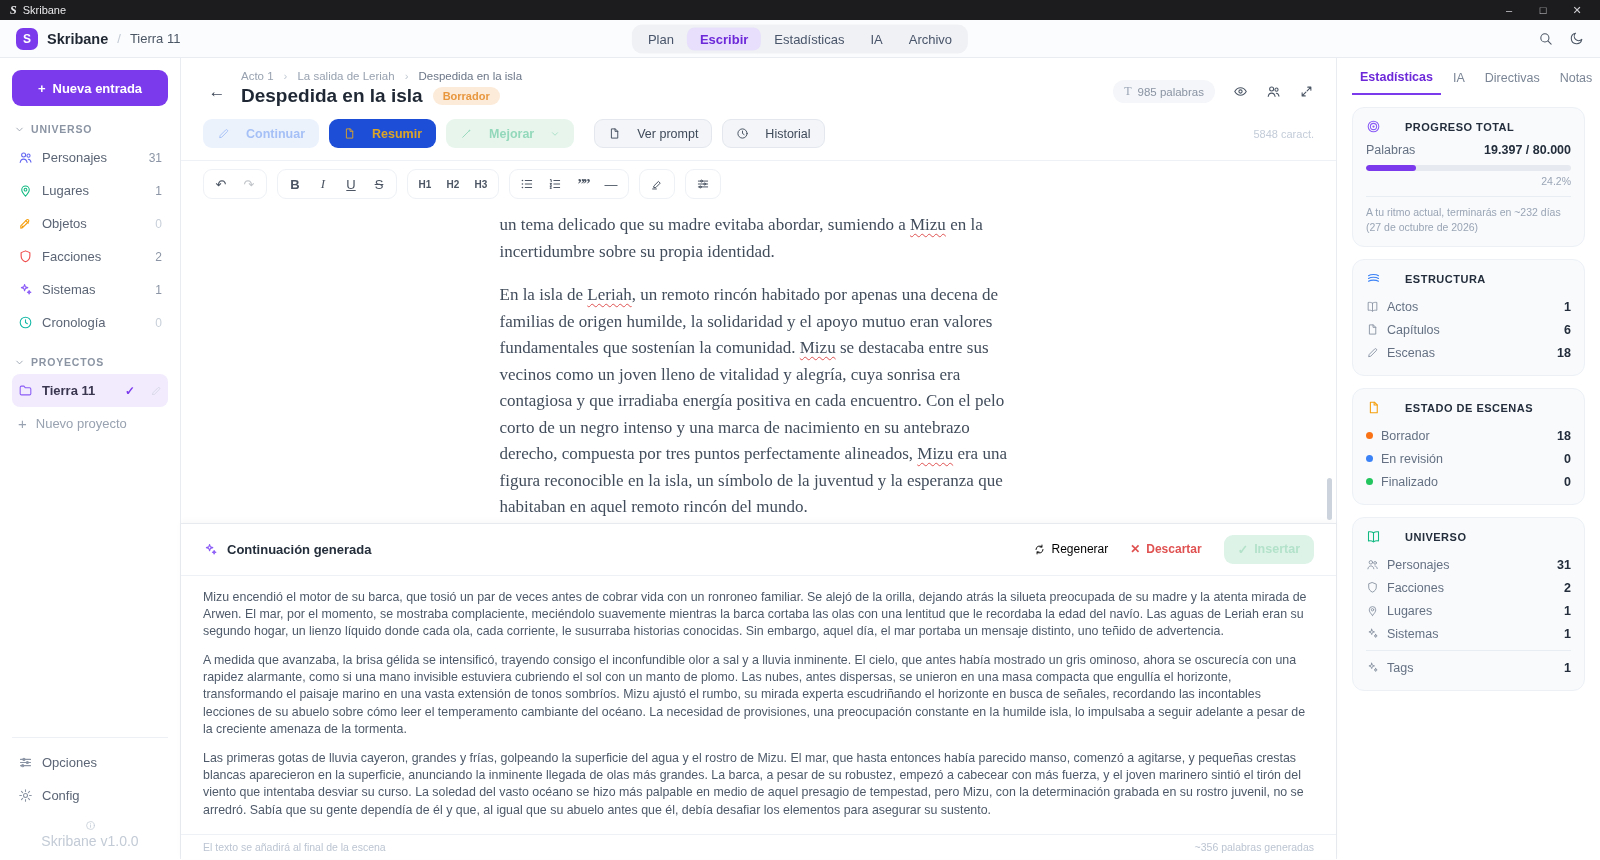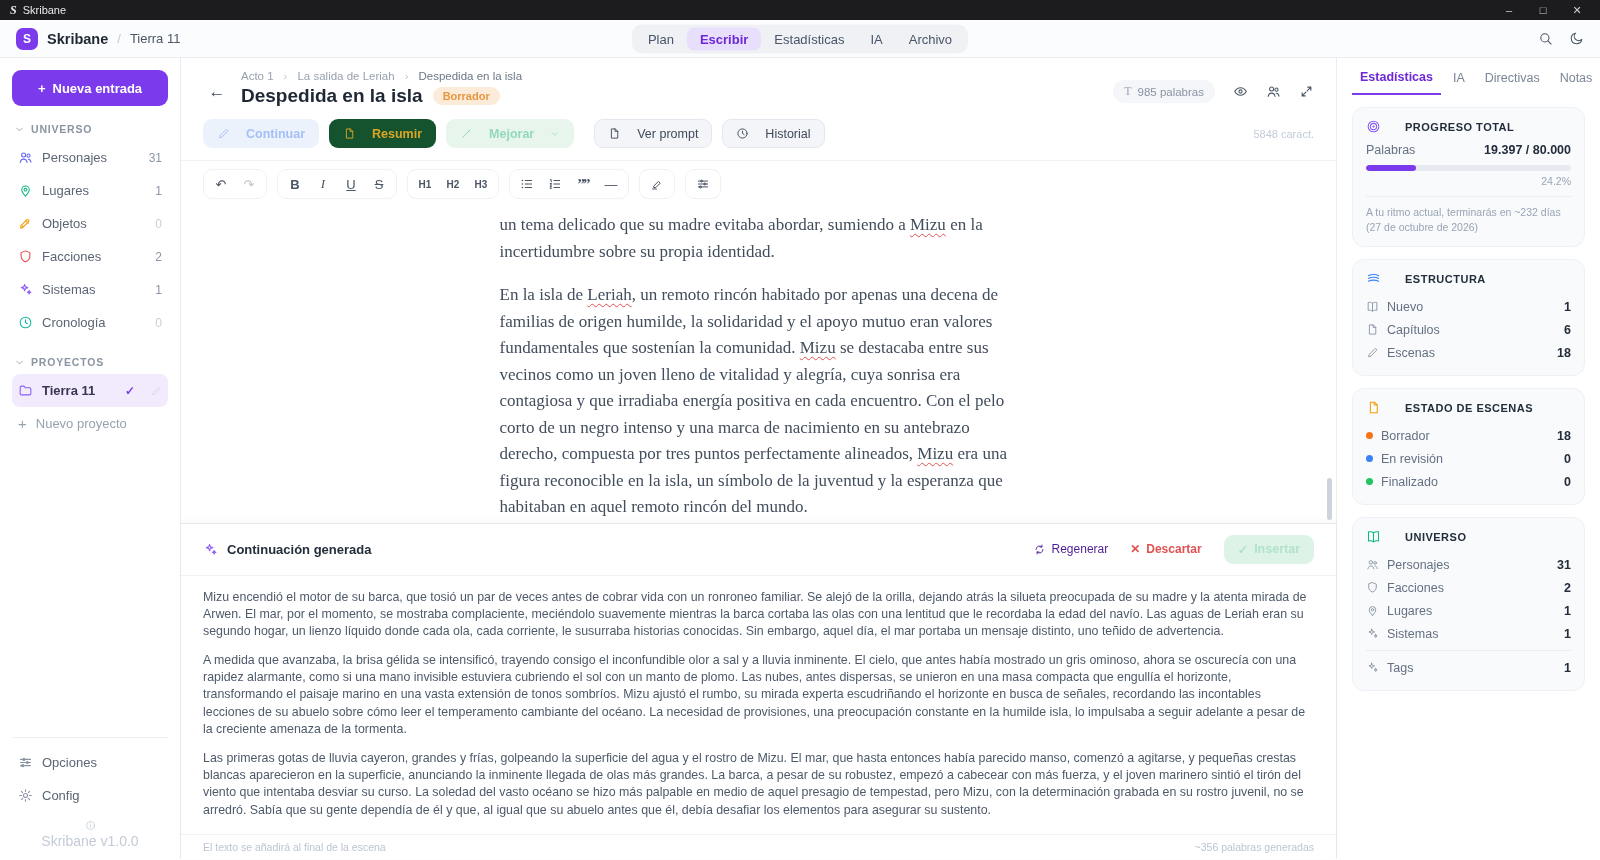--- a/index.html
+++ b/index.html
@@ -59,21 +59,21 @@
   .bc-last { color:#6b7687; }
   .ed-titlerow { display:flex; align-items:center; gap:10px; margin-top:3px; }
   .ed-title { font-size:19px; font-weight:bold; color:#1e2733; }
   .badge { background:#fcebd9; color:#e8973f; font-size:11px; font-weight:bold; border-radius:20px; padding:3px 10px; }
   .ed-right { margin-left:auto; display:flex; align-items:center; gap:18px; color:#4b5665; padding-top:10px; }
   .wc-pill { display:flex; align-items:center; gap:6px; background:#f4f6f9; border-radius:16px; padding:4px 11px; font-size:11.5px; color:#8a94a3; }
   .wc-pill .tglyph { font-family:"Liberation Serif", serif; font-size:12px; color:#9aa5b5; }
   .ed-actions { display:flex; align-items:center; gap:10px; padding:12px 0 12px 0; }
   .act-btn { display:flex; align-items:center; gap:16px; height:29px; padding:0 13px; border-radius:9px; font-size:12.5px; font-weight:bold; border:1px solid transparent; cursor:pointer; font-family:inherit; }
   .act-continuar { background:#dce8fb; color:#5b8def; opacity:.55; }
-  .act-resumir { background:#14532d; color:#dda526; }
+  .act-resumir { background:#1d4ed8; color:#dda526; }
   .act-mejorar { background:#d8f0e2; color:#4cbf8d; opacity:.6; }
   .act-gray { background:#f3f5f8; color:#3f4a5a; border-color:#e4e8ee; font-weight:normal; }
   .char-count { margin-left:auto; font-size:11px; color:#c3ccd8; }
 
   .toolbar { display:flex; gap:10px; padding:8px 22px; align-items:center; }
   .tb-group { display:flex; gap:2px; border:1px solid #eef1f5; border-radius:9px; padding:2px 4px; }
   .tool { min-width:26px; height:24px; padding:0 4px; display:flex; align-items:center; justify-content:center; border:none; background:transparent; border-radius:6px; color:#4b5563; font-size:13px; cursor:pointer; font-family:inherit; }
   .tool.b { font-weight:bold; } .tool.i { font-style:italic; font-family:"Liberation Serif", serif; }
   .tool.u { text-decoration:underline; } .tool.s { text-decoration:line-through; }
   .tool.dis { opacity:.35; }
@@ -84,21 +84,21 @@
   .page { max-width:518px; margin:0 auto; padding-top:5px; font-family:"Liberation Serif", serif; font-size:17px; line-height:1.56; color:#424d5c; }
   .page p { margin-bottom:17px; }
   .sp { text-decoration:underline wavy #e05252 1px; text-underline-offset:3px; }
   .scroll-thumb { position:absolute; right:4px; top:420px; width:5px; height:42px; border-radius:3px; background:#ccd3dc; }
 
   
   .ai-panel { border-top:1px solid #e7ebf0; background:#fff; box-shadow:0 -2px 6px rgba(30,40,60,.03); }
   .ai-head { display:flex; align-items:center; padding:11px 22px; }
   .ai-title { font-size:13px; font-weight:bold; color:#242e3b; margin-left:9px; }
   .ai-head-actions { margin-left:auto; display:flex; align-items:center; gap:22px; }
-  .ai-link { display:flex; align-items:center; gap:6px; font-size:12px; color:#4c1d95; background:none; border:none; cursor:pointer; font-family:inherit; }
+  .ai-link { display:flex; align-items:center; gap:6px; font-size:12px; color:#000000; background:none; border:none; cursor:pointer; font-family:inherit; }
   .ai-link.danger { color:#e05252; font-weight:bold; }
   .ai-insert { display:flex; align-items:center; gap:6px; background:#ddf3e7; color:#b3e2ca; border:none; border-radius:9px; height:29px; padding:0 14px; font-size:12.5px; font-weight:bold; cursor:default; font-family:inherit; }
   .ai-body { border-top:1px solid #eef1f5; padding:13px 22px 4px; }
   .ai-body p { font-size:12.4px; line-height:1.4; color:#4e5a6a; margin-bottom:11px; }
   .ai-foot { border-top:1px solid #eef1f5; display:flex; justify-content:space-between; padding:6px 22px; font-size:10.5px; color:#bcc5d2; }
   .ic-sparkle-purple { color:#8b5cf6; }
 
   
   .stats { width:264px; flex:none; border-left:1px solid #e9edf2; padding:0 15px; overflow:hidden; }
   .stats-tabs { display:flex; align-items:center; gap:4px; padding:12px 0 0; margin-bottom:12px; }
@@ -500,21 +500,21 @@
         <svg class="ic ic-layers" viewBox="0 0 24 24">
             <path d="M4 7.5c4-2.6 12-2.6 16 0M4 12c4-2.6 12-2.6 16 0M4 16.5c4-2.6 12-2.6 16 0"></path>
           </svg>
         <span>ESTRUCTURA</span>
       </div>
       <div class="stat-row">
         <svg class="ic ric" style="width:13px;height:13px" viewBox="0 0 24 24">
             <path d="M12 6c-2-1.6-5-2-8-1.5V19c3-.5 6 0 8 1.5 2-1.5 5-2 8-1.5V4.5C17 4 14 4.4 12 6z"></path>
             <path d="M12 6v14.5"></path>
           </svg>
-        <span>Nuevo</span>
+        <span>Actos</span>
         <span class="val">1</span>
       </div>
       <div class="stat-row">
         <svg class="ic ric" style="width:13px;height:13px" viewBox="0 0 24 24">
             <path d="M7 3.5h6.5L18 8v12.5H7z"></path>
             <path d="M13 3.5V8h5"></path>
           </svg>
         <span>Capítulos</span>
         <span class="val">6</span>
       </div>

